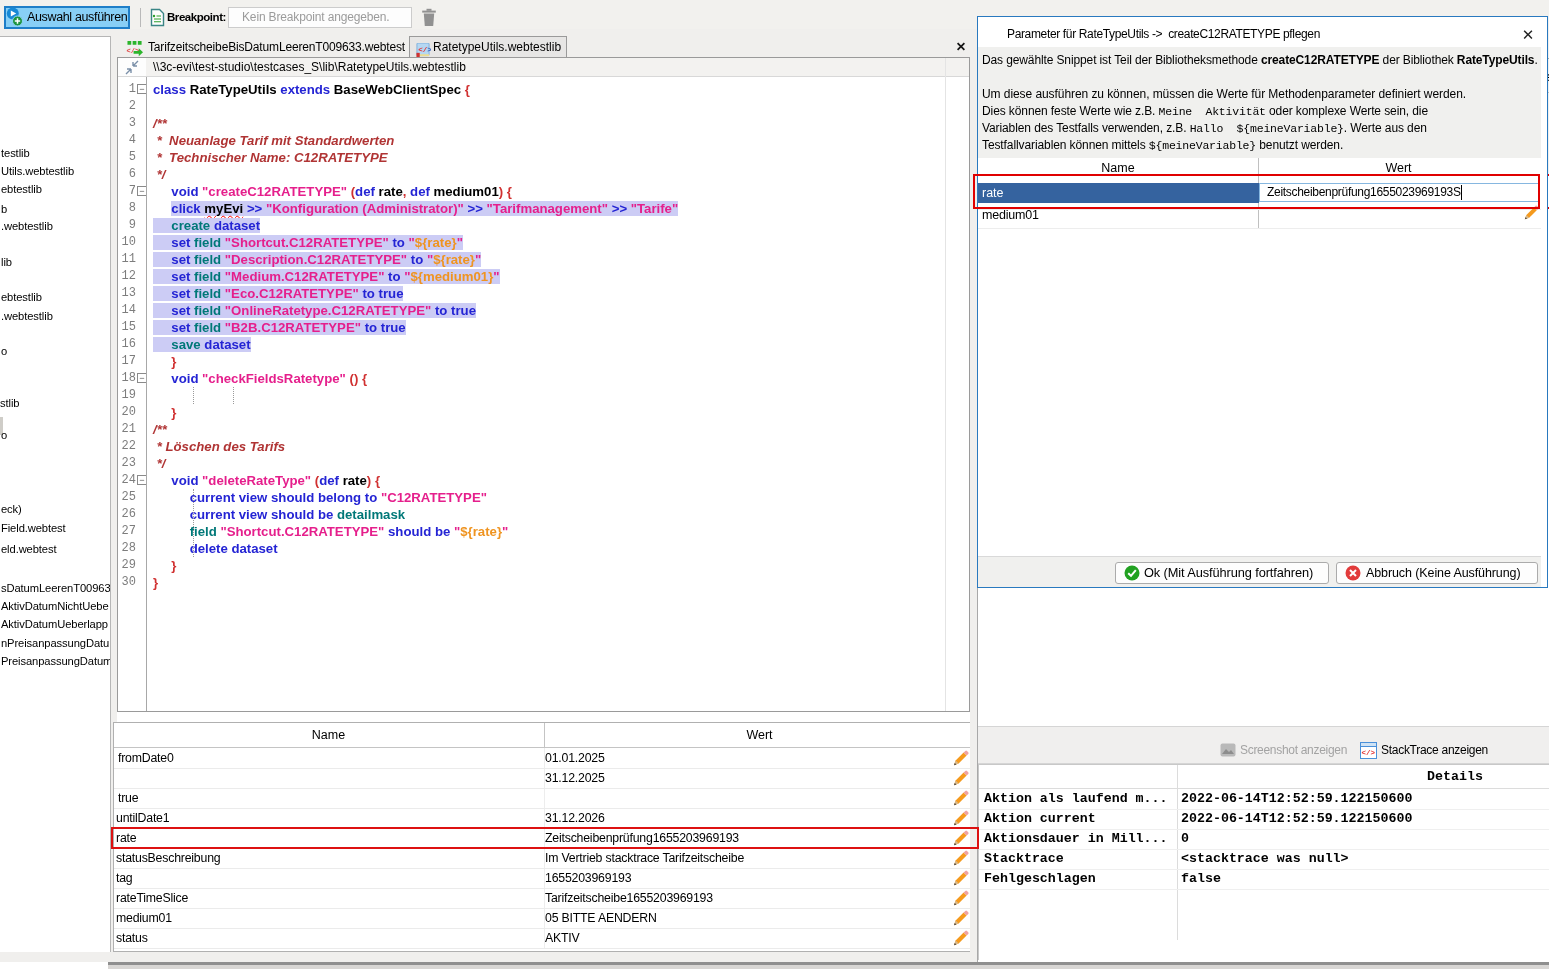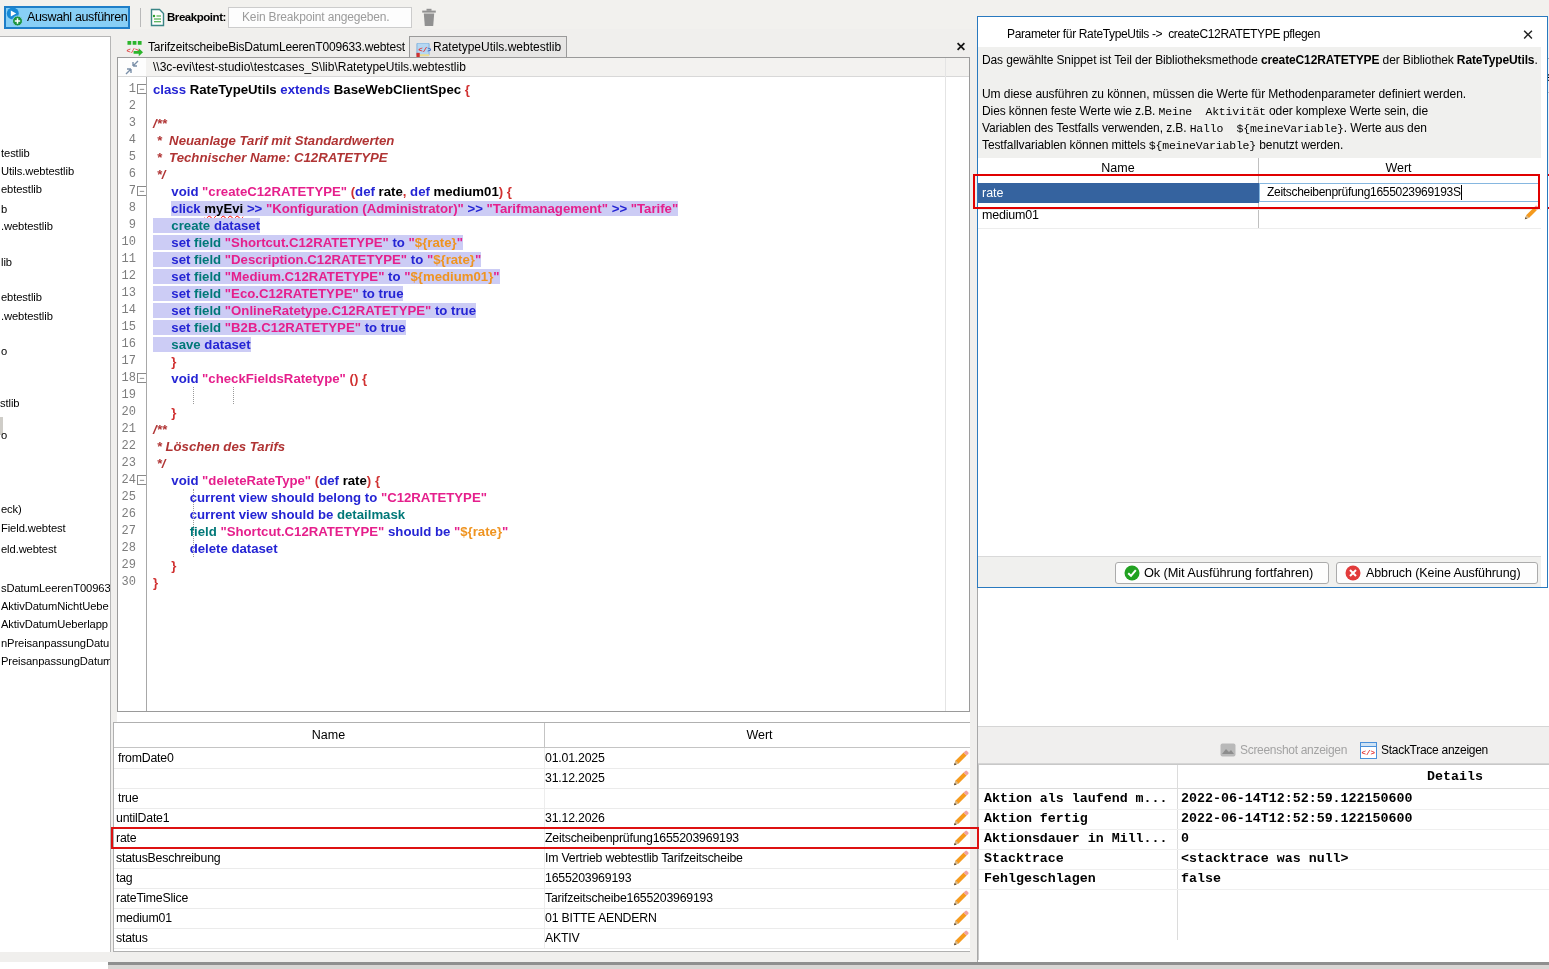--- a/index.html
+++ b/index.html
@@ -213,21 +213,21 @@
 <div class="trow" style="font-size:12.3px;letter-spacing:-0.2px;left:116px;top:828px;width:420px;overflow:hidden">rate</div>
 <div class="trow" style="font-size:12.3px;letter-spacing:-0.2px;left:545px;top:828px;width:395px;overflow:hidden">Zeitscheibenprüfung1655203969193</div>
 <svg class="abs" style="left:951px;top:829px" width="19" height="19" viewBox="0 0 19 19">
       <path d="M3 16.2 L4.6 11.6 L12.6 3.6 L15.6 6.6 L7.6 14.6 Z" fill="#f59a1d"></path>
       <path d="M12.6 3.6 L14.3 1.9 Q15.1 1.1 16 2 L17.2 3.2 Q18.1 4.1 17.3 4.9 L15.6 6.6 Z" fill="#f0a3a3"></path>
       <path d="M3 16.2 L4.6 11.6 L7.6 14.6 Z" fill="#d8b88a"></path>
       <path d="M3 16.2 L3.8 13.9 L5.4 15.4 Z" fill="#444"></path>
     </svg>
 <div class="abs" style="left:114px;top:848px;width:860px;height:1px;background:#ebebeb"></div>
 <div class="trow" style="font-size:12.3px;letter-spacing:-0.2px;left:116px;top:848px;width:420px;overflow:hidden">statusBeschreibung</div>
-<div class="trow" style="font-size:12.3px;letter-spacing:-0.2px;left:545px;top:848px;width:395px;overflow:hidden">Im Vertrieb webtestlib Tarifzeitscheibe</div>
+<div class="trow" style="font-size:12.3px;letter-spacing:-0.2px;left:545px;top:848px;width:395px;overflow:hidden">Im Vertrieb stacktrace Tarifzeitscheibe</div>
 <svg class="abs" style="left:951px;top:849px" width="19" height="19" viewBox="0 0 19 19">
       <path d="M3 16.2 L4.6 11.6 L12.6 3.6 L15.6 6.6 L7.6 14.6 Z" fill="#f59a1d"></path>
       <path d="M12.6 3.6 L14.3 1.9 Q15.1 1.1 16 2 L17.2 3.2 Q18.1 4.1 17.3 4.9 L15.6 6.6 Z" fill="#f0a3a3"></path>
       <path d="M3 16.2 L4.6 11.6 L7.6 14.6 Z" fill="#d8b88a"></path>
       <path d="M3 16.2 L3.8 13.9 L5.4 15.4 Z" fill="#444"></path>
     </svg>
 <div class="abs" style="left:114px;top:868px;width:860px;height:1px;background:#ebebeb"></div>
 <div class="trow" style="font-size:12.3px;letter-spacing:-0.2px;left:116px;top:868px;width:420px;overflow:hidden">tag</div>
 <div class="trow" style="font-size:12.3px;letter-spacing:-0.2px;left:545px;top:868px;width:395px;overflow:hidden">1655203969193</div>
 <svg class="abs" style="left:951px;top:869px" width="19" height="19" viewBox="0 0 19 19">
@@ -240,21 +240,21 @@
 <div class="trow" style="font-size:12.3px;letter-spacing:-0.2px;left:116px;top:888px;width:420px;overflow:hidden">rateTimeSlice</div>
 <div class="trow" style="font-size:12.3px;letter-spacing:-0.2px;left:545px;top:888px;width:395px;overflow:hidden">Tarifzeitscheibe1655203969193</div>
 <svg class="abs" style="left:951px;top:889px" width="19" height="19" viewBox="0 0 19 19">
       <path d="M3 16.2 L4.6 11.6 L12.6 3.6 L15.6 6.6 L7.6 14.6 Z" fill="#f59a1d"></path>
       <path d="M12.6 3.6 L14.3 1.9 Q15.1 1.1 16 2 L17.2 3.2 Q18.1 4.1 17.3 4.9 L15.6 6.6 Z" fill="#f0a3a3"></path>
       <path d="M3 16.2 L4.6 11.6 L7.6 14.6 Z" fill="#d8b88a"></path>
       <path d="M3 16.2 L3.8 13.9 L5.4 15.4 Z" fill="#444"></path>
     </svg>
 <div class="abs" style="left:114px;top:908px;width:860px;height:1px;background:#ebebeb"></div>
 <div class="trow" style="font-size:12.3px;letter-spacing:-0.2px;left:116px;top:908px;width:420px;overflow:hidden">medium01</div>
-<div class="trow" style="font-size:12.3px;letter-spacing:-0.2px;left:545px;top:908px;width:395px;overflow:hidden">01 BITTE AENDERN</div>
+<div class="trow" style="font-size:12.3px;letter-spacing:-0.2px;left:545px;top:908px;width:395px;overflow:hidden">05 BITTE AENDERN</div>
 <svg class="abs" style="left:951px;top:909px" width="19" height="19" viewBox="0 0 19 19">
       <path d="M3 16.2 L4.6 11.6 L12.6 3.6 L15.6 6.6 L7.6 14.6 Z" fill="#f59a1d"></path>
       <path d="M12.6 3.6 L14.3 1.9 Q15.1 1.1 16 2 L17.2 3.2 Q18.1 4.1 17.3 4.9 L15.6 6.6 Z" fill="#f0a3a3"></path>
       <path d="M3 16.2 L4.6 11.6 L7.6 14.6 Z" fill="#d8b88a"></path>
       <path d="M3 16.2 L3.8 13.9 L5.4 15.4 Z" fill="#444"></path>
     </svg>
 <div class="abs" style="left:114px;top:928px;width:860px;height:1px;background:#ebebeb"></div>
 <div class="trow" style="font-size:12.3px;letter-spacing:-0.2px;left:116px;top:928px;width:420px;overflow:hidden">status</div>
 <div class="trow" style="font-size:12.3px;letter-spacing:-0.2px;left:545px;top:928px;width:395px;overflow:hidden">AKTIV</div>
 <svg class="abs" style="left:951px;top:929px" width="19" height="19" viewBox="0 0 19 19">
@@ -291,21 +291,21 @@
 </svg>
 <div class="abs" style="left:1381px;top:740px;height:20px;line-height:20px;font-size:12px;letter-spacing:-0.28px;color:#000">StackTrace anzeigen</div>
 
 <div class="abs" style="left:978px;top:764px;width:571px;height:196px;background:#fff;border-top:1px solid #c8c8c8;border-left:1px solid #c8c8c8" id="details"></div>
 <div class="abs" style="left:1177px;top:765px;width:1px;height:175px;background:#dcdcdc"></div>
 <div class="abs" style="left:979px;top:788px;width:570px;height:1px;background:#dcdcdc"></div>
 <div class="trow mono" style="left:1390px;top:766px;width:130px;text-align:center;font-weight:bold;font-size:13.3px;height:22px;line-height:22px">Details</div>
 <div class="trow mono" style="left:984px;top:789px;width:190px;overflow:hidden;font-weight:bold;font-size:13.3px">Aktion als laufend m...</div>
 <div class="trow mono" style="left:1181px;top:789px;width:368px;overflow:hidden;font-weight:bold;font-size:13.3px">2022-06-14T12:52:59.122150600</div>
 <div class="abs" style="left:979px;top:809px;width:570px;height:1px;background:#efefef"></div>
-<div class="trow mono" style="left:984px;top:809px;width:190px;overflow:hidden;font-weight:bold;font-size:13.3px">Aktion fertig</div>
+<div class="trow mono" style="left:984px;top:809px;width:190px;overflow:hidden;font-weight:bold;font-size:13.3px">Aktion current</div>
 <div class="trow mono" style="left:1181px;top:809px;width:368px;overflow:hidden;font-weight:bold;font-size:13.3px">2022-06-14T12:52:59.122150600</div>
 <div class="abs" style="left:979px;top:829px;width:570px;height:1px;background:#efefef"></div>
 <div class="trow mono" style="left:984px;top:829px;width:190px;overflow:hidden;font-weight:bold;font-size:13.3px">Aktionsdauer in Mill...</div>
 <div class="trow mono" style="left:1181px;top:829px;width:368px;overflow:hidden;font-weight:bold;font-size:13.3px">0</div>
 <div class="abs" style="left:979px;top:849px;width:570px;height:1px;background:#efefef"></div>
 <div class="trow mono" style="left:984px;top:849px;width:190px;overflow:hidden;font-weight:bold;font-size:13.3px">Stacktrace</div>
 <div class="trow mono" style="left:1181px;top:849px;width:368px;overflow:hidden;font-weight:bold;font-size:13.3px">&lt;stacktrace was null&gt;</div>
 <div class="abs" style="left:979px;top:869px;width:570px;height:1px;background:#efefef"></div>
 <div class="trow mono" style="left:984px;top:869px;width:190px;overflow:hidden;font-weight:bold;font-size:13.3px">Fehlgeschlagen</div>
 <div class="trow mono" style="left:1181px;top:869px;width:368px;overflow:hidden;font-weight:bold;font-size:13.3px">false</div>

